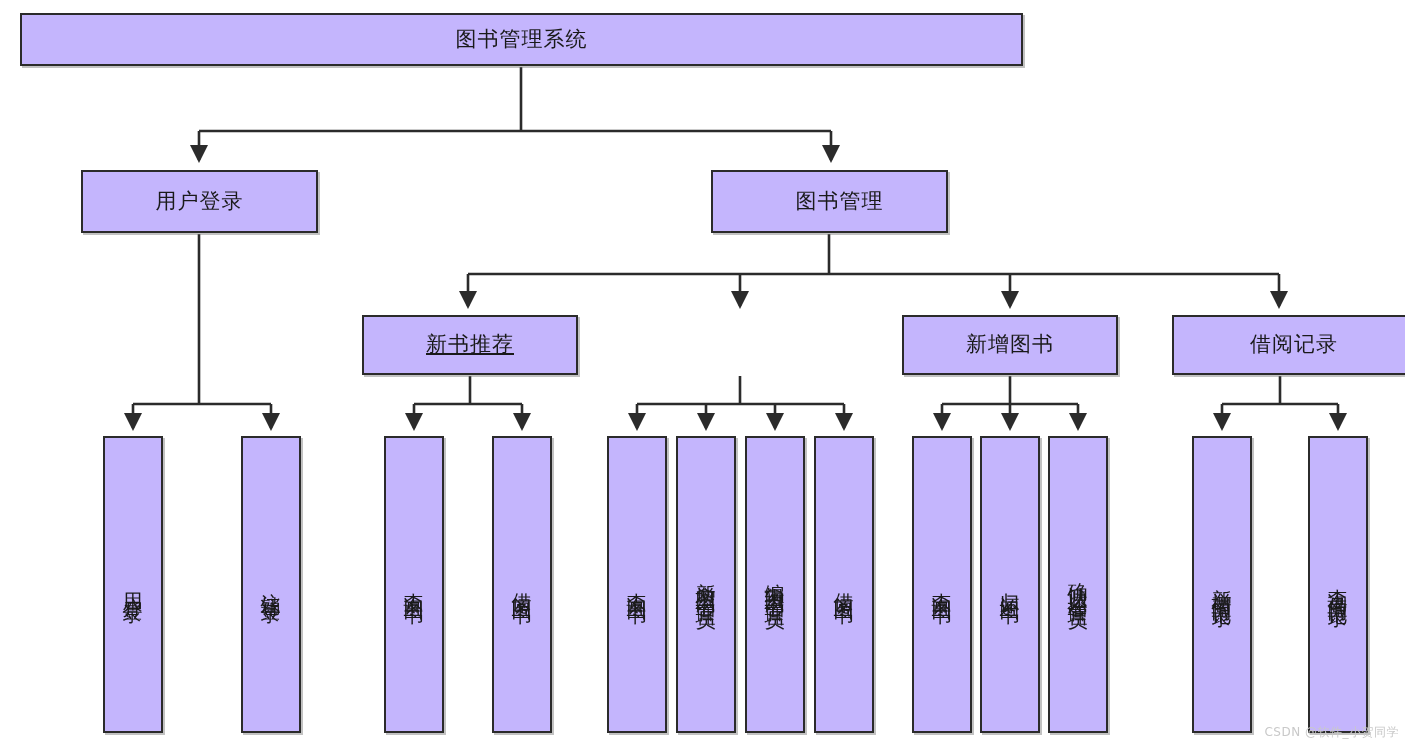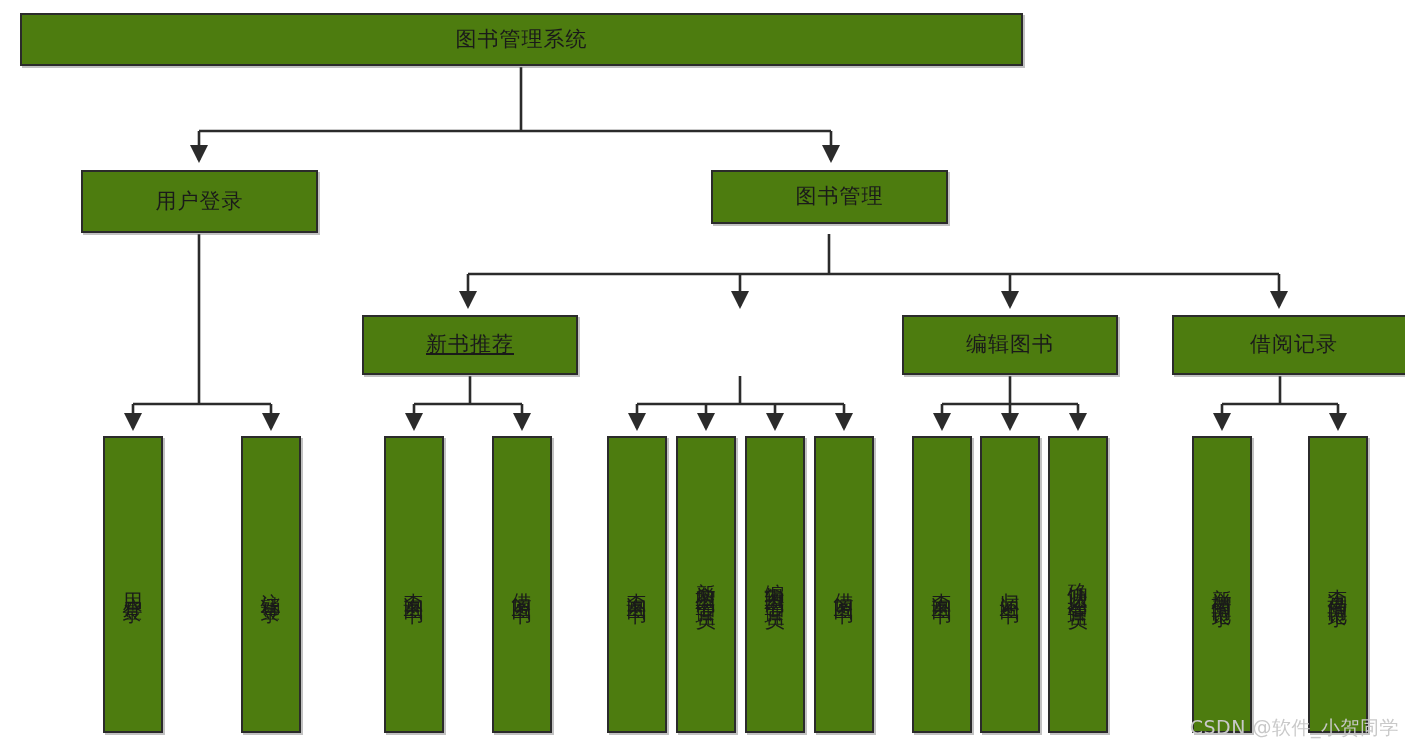--- a/index.html
+++ b/index.html
@@ -23,21 +23,21 @@
     position: absolute;
     left: 0;
     top: 0;
     width: 1405px;
     height: 747px;
     pointer-events: none;
   }
   .node {
     position: absolute;
     box-sizing: border-box;
-    background: #4d7c0f;
+    background: #c4b5fd;
     border: 2.5px solid #2b2b2b;
     box-shadow: 2px 2px 0 rgba(120,120,120,0.45);
     display: flex;
     align-items: center;
     justify-content: center;
     color: #1a1a1a;
   }
   .node.horiz .node-label {
     font-size: 21px;
     line-height: 1.1;
@@ -57,21 +57,21 @@
     white-space: nowrap;
     max-height: 272px;
   }
   .node-root .node-label {
     font-size: 22px;
   }
   .watermark {
     position: absolute;
     right: 6px;
     bottom: 6px;
-    font-size: 19px;
+    font-size: 12px;
     color: #c9c9c9;
     letter-spacing: 0.5px;
     white-space: nowrap;
     font-family: "DejaVu Sans", "Liberation Sans", sans-serif;
   }
 </style>
 </head>
 <body>
 
 <div id="diagram-root">
@@ -126,29 +126,29 @@
     </g>
   </svg>
 
   <div class="node horiz node-root" style="left:20px; top:13px; width:1003px; height:53px;">
     <span class="node-label">图书管理系统</span>
   </div>
 
   <div class="node horiz" style="left:81px; top:170px; width:237px; height:63px;">
     <span class="node-label">用户登录</span>
   </div>
-  <div class="node horiz" style="left:711px; top:170px; width:237px; height:54px;padding-left:20px;">
+  <div class="node horiz" style="left:711px; top:170px; width:237px; height:63px;padding-left:20px;">
     <span class="node-label">图书管理</span>
   </div>
 
   <div class="node horiz" style="left:362px; top:315px; width:216px; height:60px;text-decoration:underline;">
     <span class="node-label">新书推荐</span>
   </div>
   <div class="node horiz" style="left:902px; top:315px; width:216px; height:60px;">
-    <span class="node-label">编辑图书</span>
+    <span class="node-label">新增图书</span>
   </div>
   <div class="node horiz" style="left:1172px; top:315px; width:244px; height:60px;">
     <span class="node-label">借阅记录</span>
   </div>
 
   <div class="node vert" style="left:103px; top:436px; width:60px; height:297px;">
     <span class="node-label">用户登录</span>
   </div>
   <div class="node vert" style="left:241px; top:436px; width:60px; height:297px;">
     <span class="node-label">注销登录</span>

